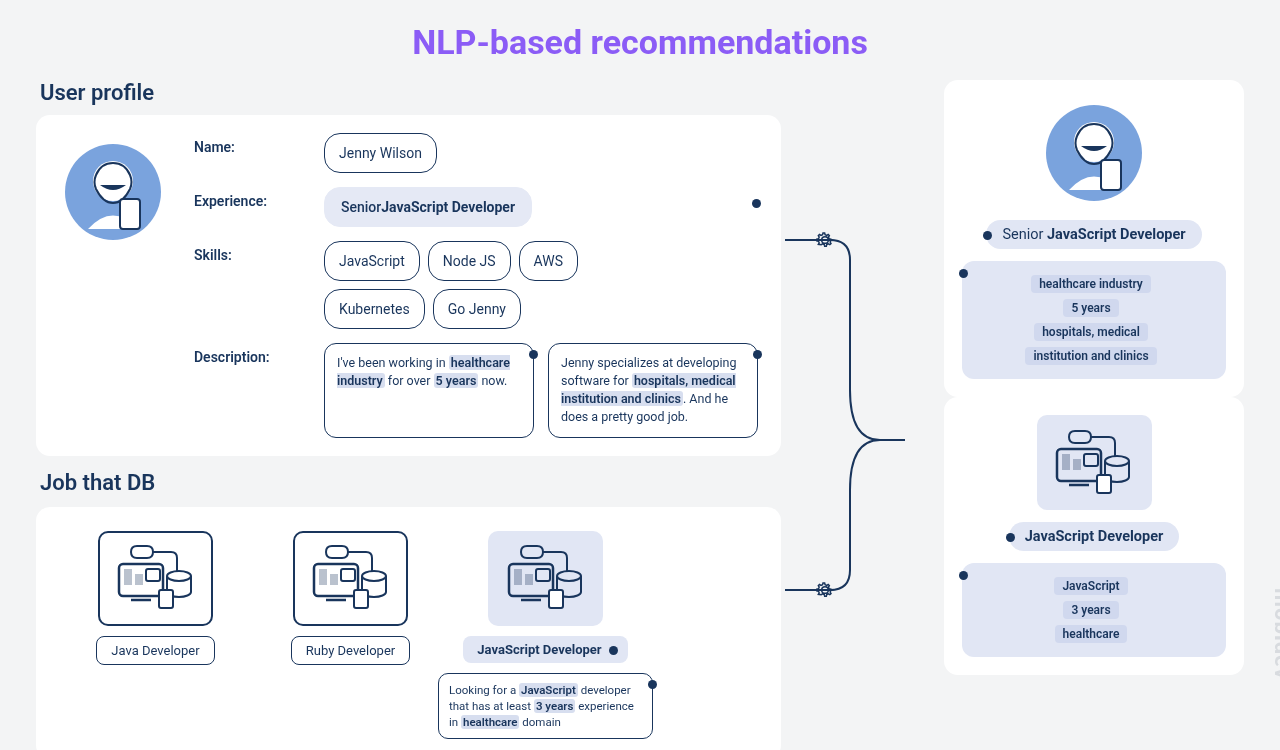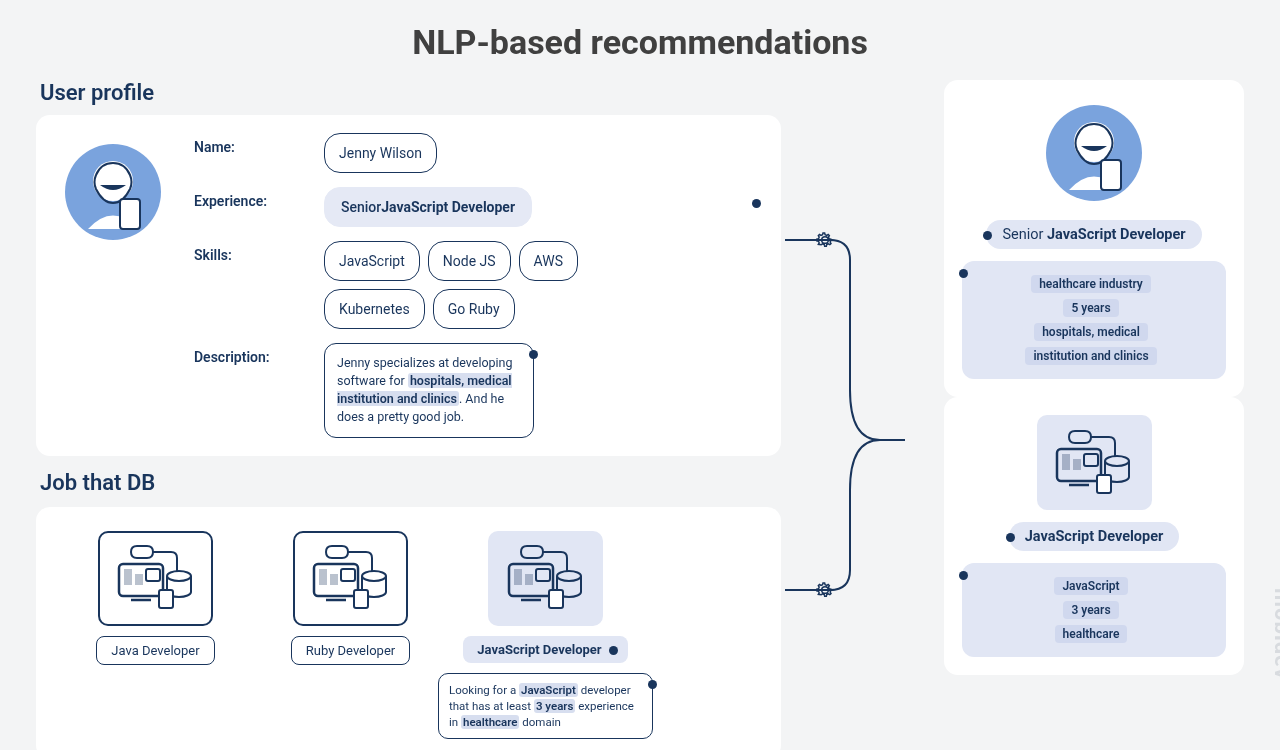--- a/index.html
+++ b/index.html
@@ -1,17 +1,17 @@
 <!DOCTYPE html>
 <html><head>
 <meta charset="utf-8">
 <style>
   *{box-sizing:border-box;margin:0;padding:0;font-family:-apple-system,BlinkMacSystemFont,"Segoe UI",Roboto,sans-serif}
   body{background:#f3f4f5;width:1280px;height:750px;position:relative;overflow:hidden}
-  .title{text-align:center;font-size:34px;font-weight:700;color:#404040;padding:22px 0 18px}
+  .title{text-align:center;font-size:34px;font-weight:700;color:#8b5cf6;padding:22px 0 18px}
   .container{position:relative;padding:0 36px}
   .sect-label{font-size:22px;font-weight:600;color:#19355c;margin:0 0 10px 4px}
   .card{background:#fff;border-radius:14px;padding:18px 22px}
   .profile-card{display:flex;gap:26px;width:745px;min-height:300px}
   .avatar-circle{width:110px;height:110px;flex:0 0 110px;margin-top:4px}
   .profile-fields{display:grid;grid-template-columns:110px 1fr;row-gap:14px;column-gap:20px;align-items:start;flex:1}
   .field-label{font-size:14px;font-weight:600;color:#19355c;padding-top:6px}
   .pill{display:inline-flex;align-items:center;height:40px;border:1.5px solid #19355c;border-radius:16px;padding:0 14px;font-size:14px;color:#19355c;background:#fff}
   .pill-soft{background:#e5e9f5;border-color:#e5e9f5;font-weight:500;padding:0 16px}
   .pill-soft b{font-weight:700}
@@ -74,25 +74,29 @@
           </span>
         <span class="dot dot-abs" style="right:-2px;top:12px"></span>
       </div>
 
       <div class="field-label">Skills:</div>
       <div class="chips">
         <span class="pill">JavaScript</span>
         <span class="pill">Node JS</span>
         <span class="pill">AWS</span>
         <span class="pill">Kubernetes</span>
-        <span class="pill">Go Ruby</span>
+        <span class="pill">Go Jenny</span>
       </div>
 
       <div class="field-label">Description:</div>
       <div class="desc-row">
+        <div class="desc-box">
+          <span>I've been working in </span><span class="hl">healthcare industry</span><span> for over </span><span class="hl">5 years</span><span> now.</span>
+          <span class="dot dot-abs" style="right:-5px;top:6px"></span>
+        </div>
         <div class="desc-box">
           <span>Jenny specializes at developing software for </span><span class="hl">hospitals, medical institution and clinics</span><span>. And he does a pretty good job.</span>
           <span class="dot dot-abs" style="right:-5px;top:6px"></span>
         </div>
       </div>
     </div>
   </div>
 
   <div class="sect-label" style="margin-top:14px">Job that DB</div>
 

